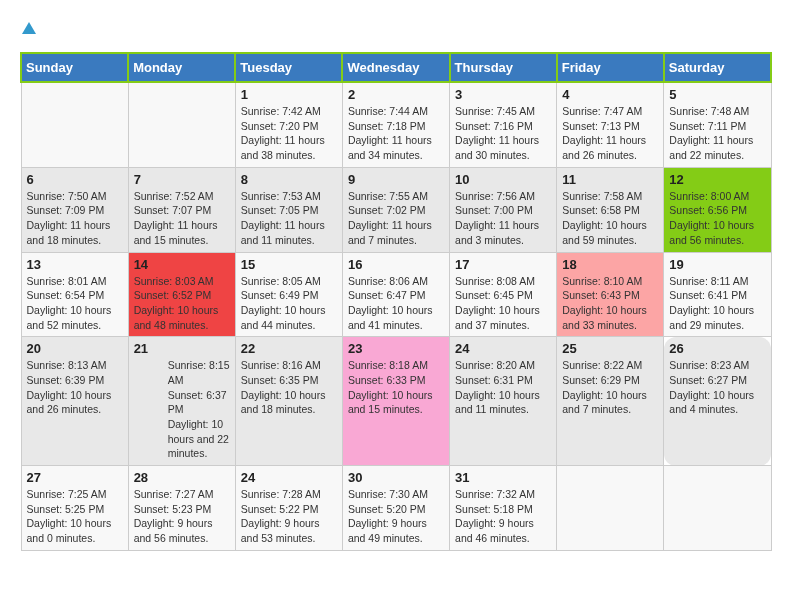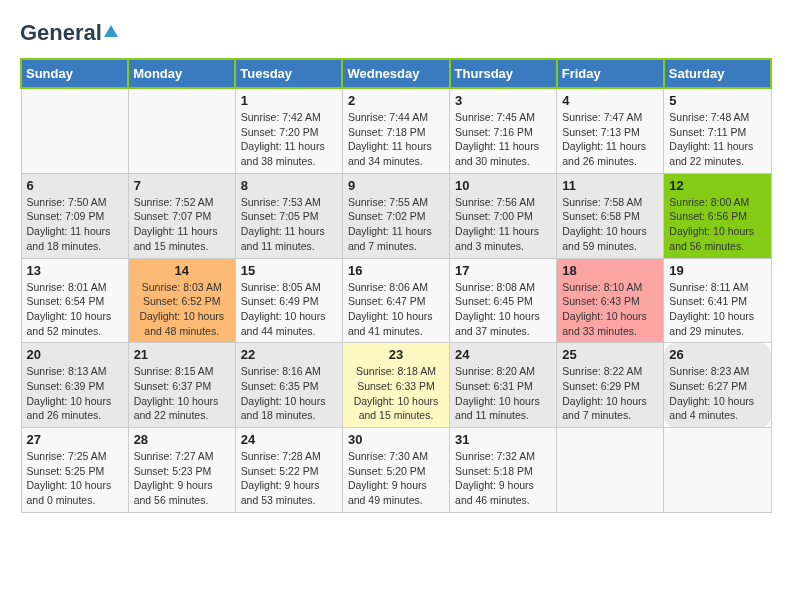--- a/index.html
+++ b/index.html
@@ -77,21 +77,20 @@
       font-size: 10.5px;
       line-height: 1.4;
     }
   </style>
 </head>
 <body>
 
 <div class="header">
   <div class="logo">
     <div class="logo-row">
-      <span style="font-size:22px;font-weight:bold;color:#2c3e50;">General</span>
       <span style="display:inline-block;margin-left:2px;margin-bottom:2px;">
         <svg width="14" height="12" viewBox="0 0 14 12">
             <polygon points="7,0 14,12 0,12" fill="#3399cc"></polygon>
           </svg>
       </span>
     </div>
     <span style="font-size:22px;font-weight:bold;color:#3399cc;margin-top:-4px;"></span>
   </div>
   <div class="title-area">
     <div class="month-title"></div>
@@ -190,21 +189,21 @@
 Daylight: 10 hours and 56 minutes.</div>
         </td>
       </tr>
       <tr>
         <td style="background: rgb(248, 248, 248);">
           <span class="day-number">13</span>
           <div class="day-info" style="white-space: pre-line;">Sunrise: 8:01 AM
 Sunset: 6:54 PM
 Daylight: 10 hours and 52 minutes.</div>
         </td>
-        <td style="background: #fdba74; text-align: center;">
+        <td style="background: #ef4444;">
           <span class="day-number">14</span>
           <div class="day-info" style="white-space: pre-line;">Sunrise: 8:03 AM
 Sunset: 6:52 PM
 Daylight: 10 hours and 48 minutes.</div>
         </td>
         <td style="background: rgb(248, 248, 248);">
           <span class="day-number">15</span>
           <div class="day-info" style="white-space: pre-line;">Sunrise: 8:05 AM
 Sunset: 6:49 PM
 Daylight: 10 hours and 44 minutes.</div>
@@ -236,31 +235,31 @@
       </tr>
       <tr>
         <td style="background: rgb(232, 232, 232);">
           <span class="day-number">20</span>
           <div class="day-info" style="white-space: pre-line;">Sunrise: 8:13 AM
 Sunset: 6:39 PM
 Daylight: 10 hours and 26 minutes.</div>
         </td>
         <td style="background: rgb(232, 232, 232);">
           <span class="day-number">21</span>
-          <div class="day-info" style="white-space: pre-line;">Sunrise: 8:15 AM
+          <div class="day-info" style="white-space: pre-line; margin-left: 34px;">Sunrise: 8:15 AM
 Sunset: 6:37 PM
 Daylight: 10 hours and 22 minutes.</div>
         </td>
         <td style="background: rgb(232, 232, 232);">
           <span class="day-number">22</span>
           <div class="day-info" style="white-space: pre-line;">Sunrise: 8:16 AM
 Sunset: 6:35 PM
 Daylight: 10 hours and 18 minutes.</div>
         </td>
-        <td style="background: #fef9c3; text-align: center;">
+        <td style="background: #f9a8d4;">
           <span class="day-number">23</span>
           <div class="day-info" style="white-space: pre-line;">Sunrise: 8:18 AM
 Sunset: 6:33 PM
 Daylight: 10 hours and 15 minutes.</div>
         </td>
         <td style="background: rgb(232, 232, 232);">
           <span class="day-number">24</span>
           <div class="day-info" style="white-space: pre-line;">Sunrise: 8:20 AM
 Sunset: 6:31 PM
 Daylight: 10 hours and 11 minutes.</div>

